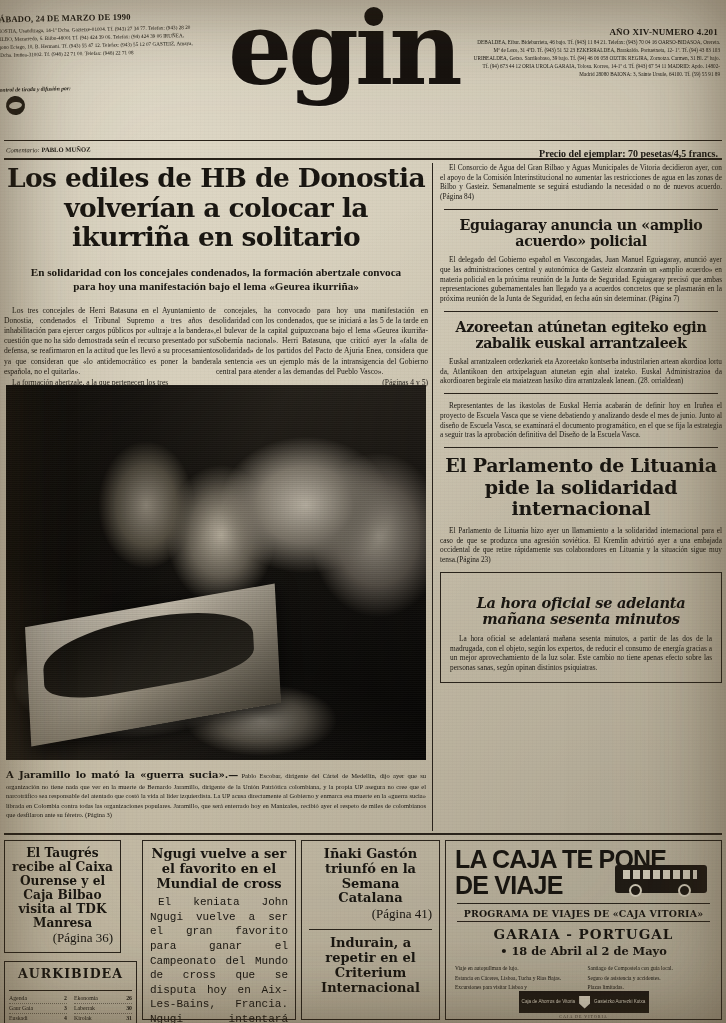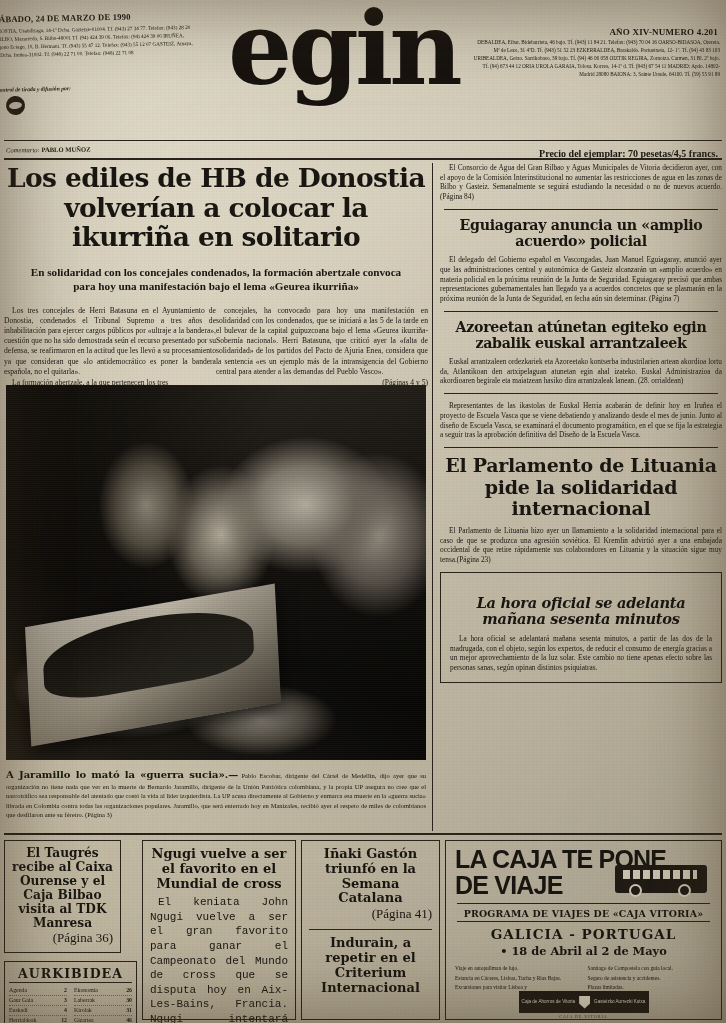--- a/index.html
+++ b/index.html
@@ -114,21 +114,21 @@
     line-height:1.14;text-align:center;margin:0;}
   .bhead.s{font-size:12.2px;}
   .bbody{font-size:11px;line-height:1.32;text-align:justify;margin-top:4px;font-family:Liberation Mono, monospace;}
   .bbody p{margin:0;text-indent:8px;}
   .bpg{text-align:right;font-size:13px;}
   .bsub{margin-top:7px;border-top:1.3px solid #2a241c;padding-top:6px;}
 
   
   .idxbox{margin-top:8px;border:1.3px solid #2a241c;padding:4px 4px 5px 4px;}
   .idxtitle{font-family:"DejaVu Serif",serif;font-weight:bold;font-size:12.6px;
-    text-align:center;border-bottom:1.6px solid #2a241c;padding-bottom:1px;margin-bottom:3px;
+    text-align:center;border-bottom:1.6px solid #2a241c;padding-bottom:9px;margin-bottom:3px;
     letter-spacing:1px;}
   .idxcols{display:flex;gap:7px;font-size:5.8px;line-height:1.5;}
   .idxcols ul{list-style:none;margin:0;padding:0;flex:1;}
   .idxcols li{display:flex;justify-content:space-between;border-bottom:1px dotted rgba(40,34,26,.5);}
   .idxcols li span.n{font-weight:bold;padding-left:3px;}
 
   
   .ad{position:absolute;inset:0;padding:6px 9px;box-sizing:border-box;}
   .adline1{font-family:"Liberation Sans",sans-serif;font-weight:bold;font-size:25px;
     line-height:1.02;letter-spacing:-.8px;margin:0;}
@@ -349,21 +349,21 @@
           <div class="body"></div>
             <div class="win"></div>
             <div class="w1"></div>
             <div class="w2"></div>
         </div>
         <h3 class="adline1">LA CAJA TE PONE</h3>
         <h3 class="adline1">DE VIAJE</h3>
         <div class="adsep" style="margin-top:5px;"></div>
         <div class="adprog">PROGRAMA DE VIAJES DE «CAJA VITORIA»</div>
         <div class="adsep"></div>
-        <div class="addest">GALICIA - PORTUGAL</div>
+        <div class="addest">GARAIA - PORTUGAL</div>
         <div class="addate">• 18 de Abril al 2 de Mayo</div>
         <div class="adcols">
           <ul>
             <li>Viaje en autopullman de lujo.</li>
             <li>Estancia en Cáceres, Lisboa, Tucha y Rias Bajas.</li>
             <li>Excursiones para visitar Lisboa y</li>
           </ul>
           <ul>
             <li>Santiago de Compostela con guía local.</li>
             <li>Seguro de asistencia y accidentes.</li>

